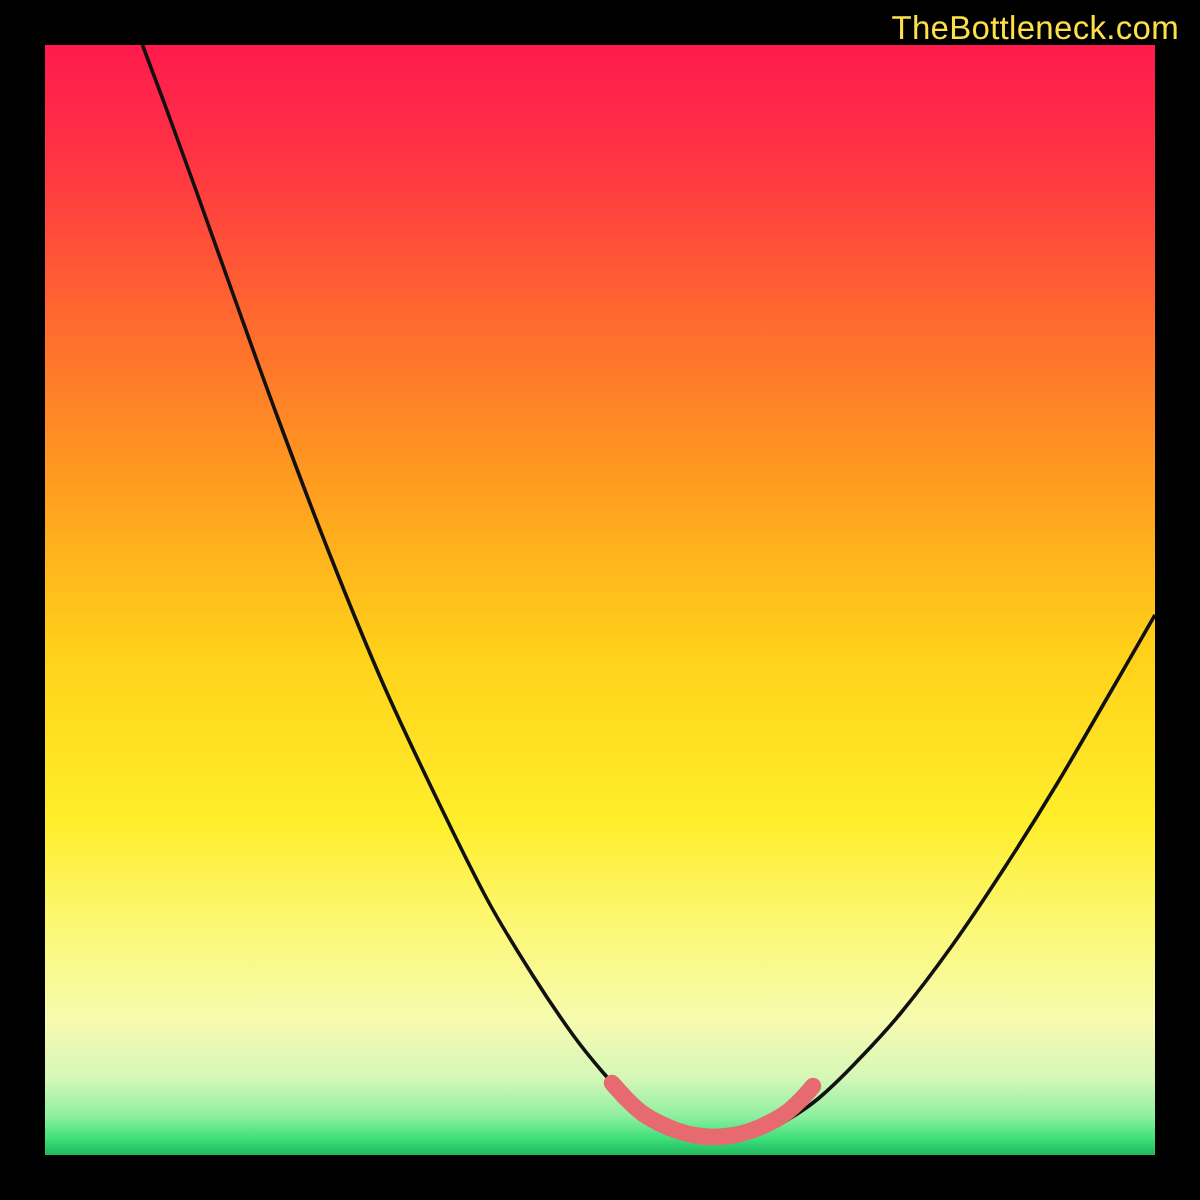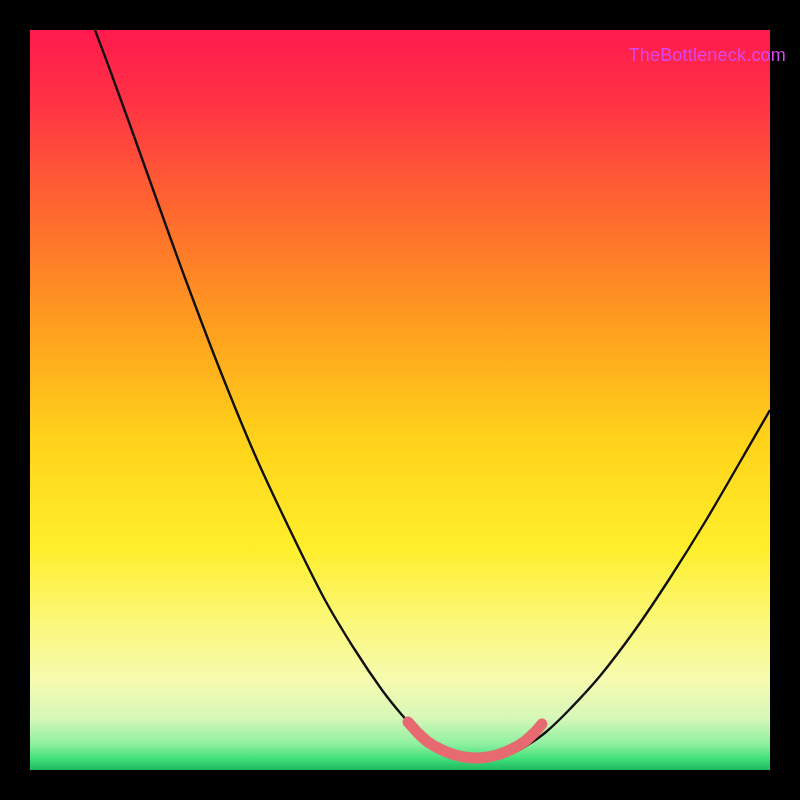--- a/index.html
+++ b/index.html
@@ -24,26 +24,25 @@
     top: 30px;
     left: 30px;
     width: 740px;
     height: 740px;
     overflow: hidden;
   }
   .watermark {
     position: absolute;
     top: 6px;
     right: 14px;
-    color: #d946ef;
-    font-size: 18px;
+    color: #fde047;
+    font-size: 22px;
     font-weight: 500;
     letter-spacing: 0.2px;
     user-select: none;
-    margin-top: 39px;
   }
   svg {
     display: block;
   }
 </style>
 </head>
 <body>
 
 <div class="frame">
 

